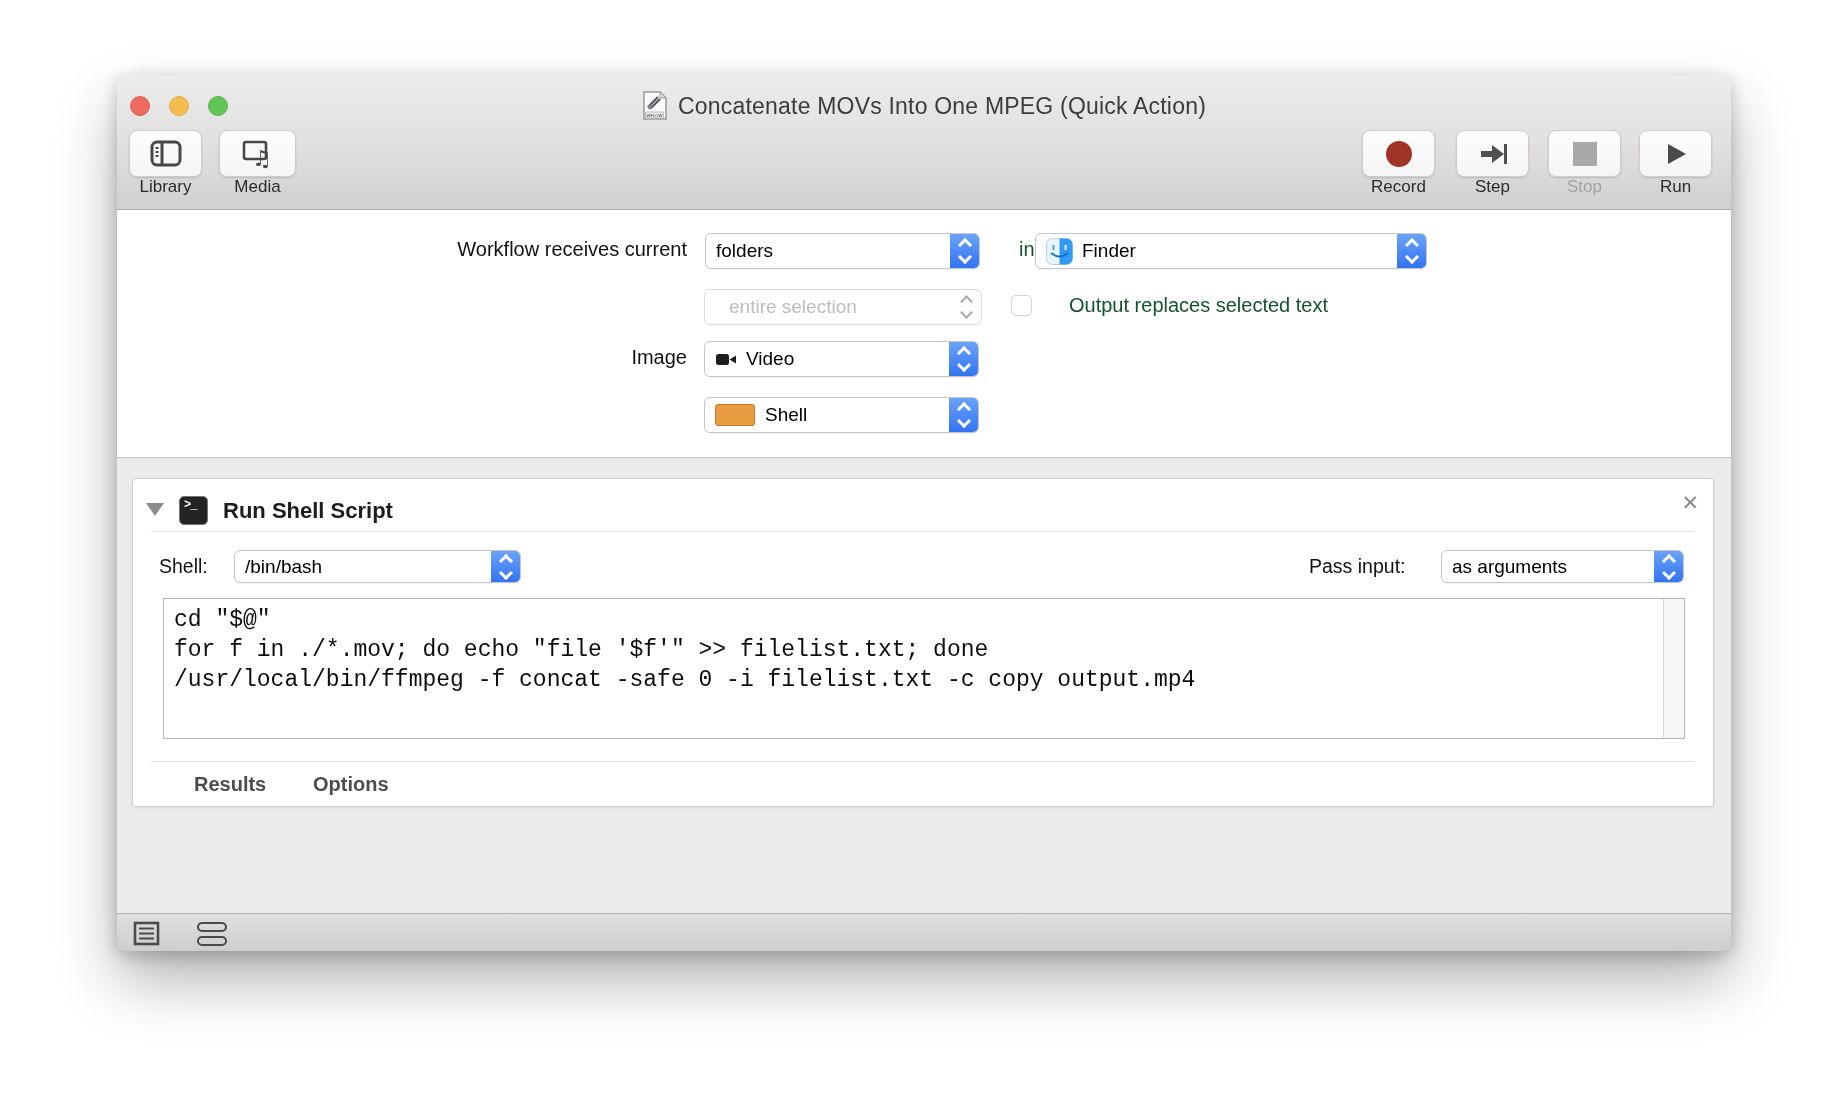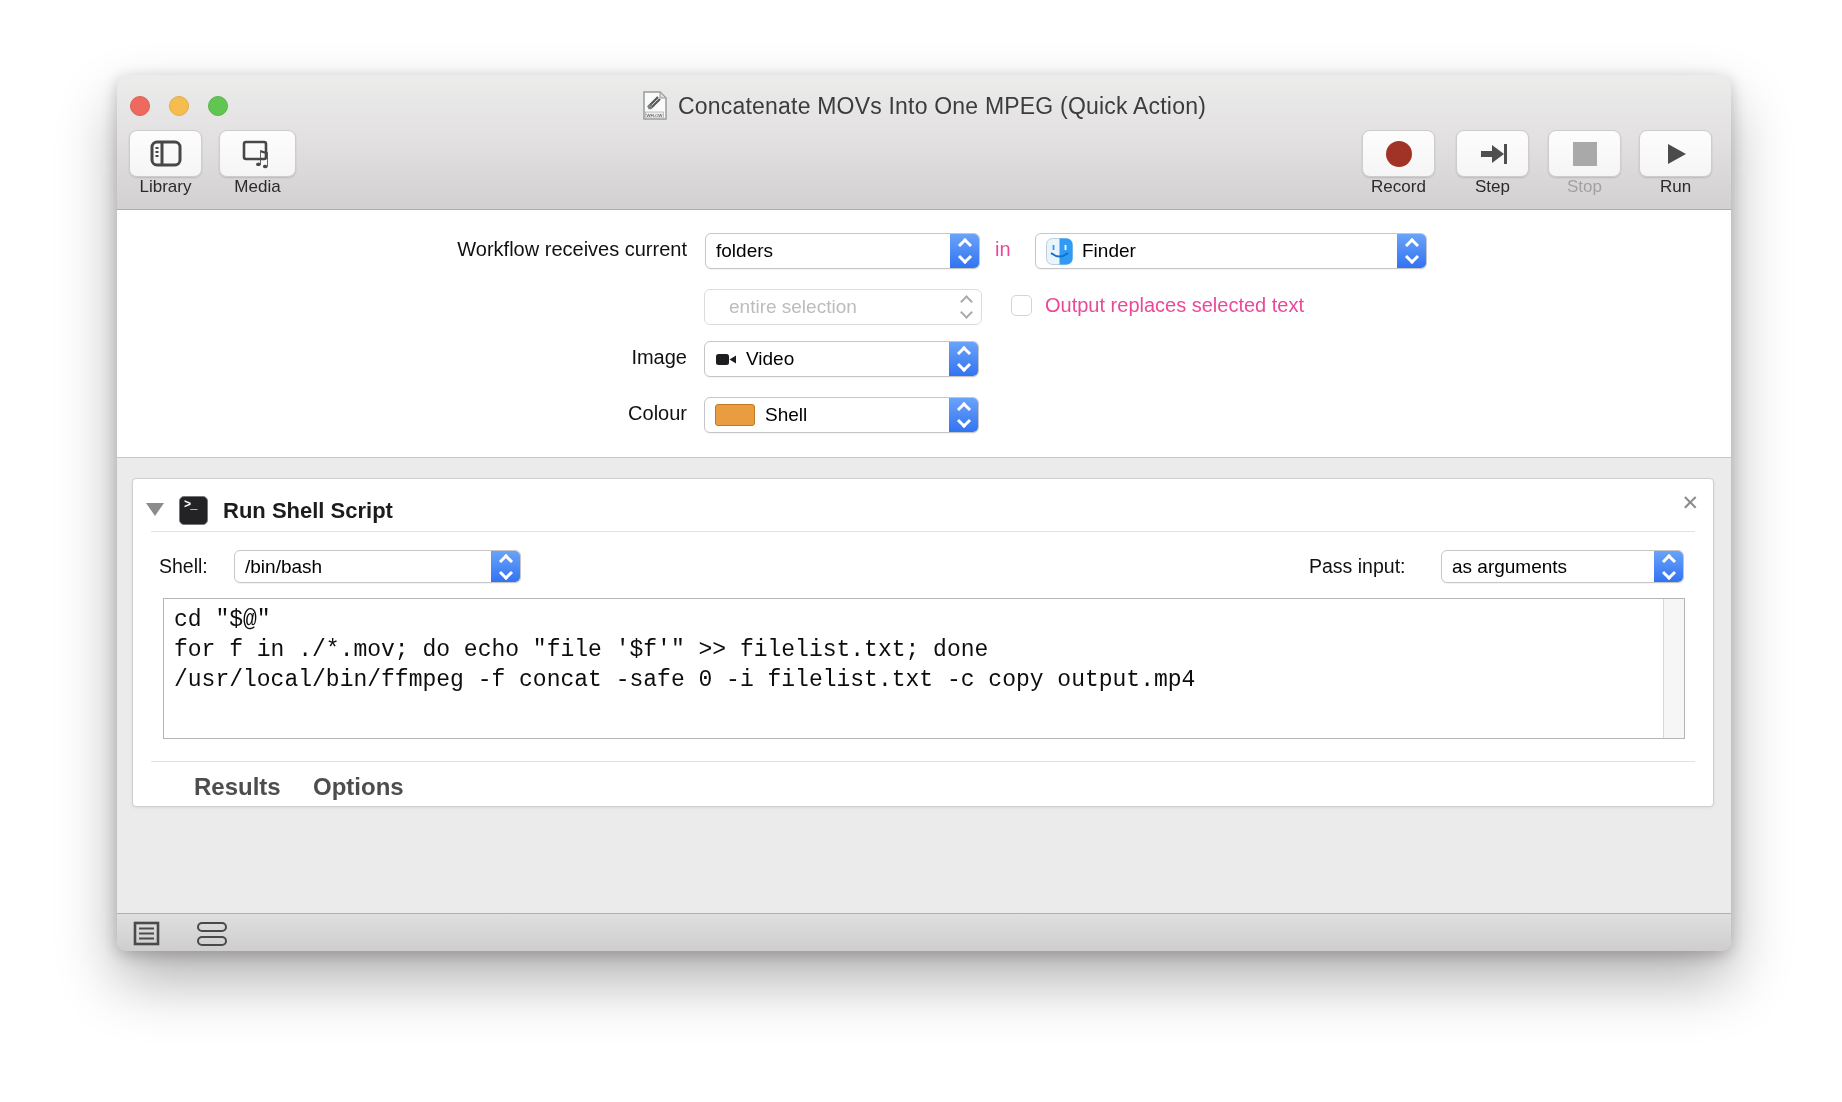--- a/index.html
+++ b/index.html
@@ -32,39 +32,39 @@
   .popup .val{font-size:19px;color:#000;white-space:nowrap;}
   .popup.disabled .val{color:#bcbcbc;}
   .popup.disabled{border-color:#dcdcdc;box-shadow:none;padding-left:24px;}
   .cap{position:absolute;right:0;top:0;bottom:0;width:29px;border-radius:0 5px 5px 0;
        background:linear-gradient(#6aa3f9,#3273f2);display:flex;flex-direction:column;align-items:center;justify-content:center;}
   .chv{display:block;width:7px;height:7px;border:solid #fff;border-width:3px 3px 0 0;}
   .chv.up{transform:rotate(-45deg) ;margin-bottom:1px;}
   .chv.dn{transform:rotate(135deg);margin-top:1px;}
   .cap.gray{background:none;}
   .cap.gray .chv{border-color:#a9a9a9;border-width:2.5px 2.5px 0 0;}
-  .inword{position:absolute;font-size:20px;color:#ec4899;}
+  .inword{position:absolute;font-size:20px;color:#14532d;margin-left:24px;}
   .checkbox{position:absolute;width:21px;height:21px;border:1.5px solid #d4d4d4;border-radius:5px;background:#fff;box-sizing:border-box;}
   .swatch{width:40px;height:22px;border-radius:3px;background:#e99c40;border:1px solid #c07b22;box-sizing:border-box;margin-right:10px;}
   .icon-gap{margin-right:9px;display:flex;align-items:center;}
   
   .canvas{position:absolute;left:0;top:383px;width:100%;height:455px;background:#ebebeb;}
   .card{position:absolute;left:15px;top:20px;width:1582px;height:329px;background:#fff;border:1px solid #cfcfcf;border-radius:4px;
         box-shadow:0 1px 3px rgba(0,0,0,.07);box-sizing:border-box;}
   .disc{position:absolute;left:13px;top:24px;width:0;height:0;border-left:9px solid transparent;border-right:9px solid transparent;border-top:13px solid #8c8c8c;}
   .term{position:absolute;left:46px;top:17px;width:29px;height:29px;background:#232325;border-radius:5px;border:1px solid #77777a;box-sizing:border-box;}
   .term span{position:absolute;left:4px;top:1px;color:#fff;font-size:12px;font-weight:bold;letter-spacing:-1px;font-family:"Liberation Mono",monospace;}
   .card-title{position:absolute;left:90px;top:19px;font-size:22px;font-weight:bold;color:#1c1c1c;}
   .card-close{position:absolute;right:14px;top:13px;font-size:21px;color:#8c8c8c;line-height:1;}
   .hdiv{position:absolute;left:18px;right:18px;height:1px;background:#e2e2e2;}
   .ctl-label{position:absolute;font-size:19.5px;color:#111;}
   .script{position:absolute;left:30px;top:119px;width:1522px;height:141px;border:1px solid #b5b5b5;background:#fff;box-sizing:border-box;}
   .script pre{margin:0;padding:6px 10px;font-family:"Liberation Mono",monospace;font-size:23px;line-height:30px;color:#0d0d0d;}
   .sbar{position:absolute;right:0;top:0;bottom:0;width:20px;background:#f6f6f6;border-left:1px solid #d8d8d8;}
-  .tab{position:absolute;top:294px;font-size:24px;font-weight:bold;color:#4d4d4d;}
+  .tab{position:absolute;top:294px;font-size:20px;font-weight:bold;color:#4d4d4d;}
   
   .footer{position:absolute;left:0;top:838px;width:100%;height:38px;border-radius:0 0 10px 10px;
           background:linear-gradient(#e0dfdf,#cfcdce);border-top:1px solid #b2b1b1;box-sizing:border-box;}
   .f-ic1{position:absolute;left:16px;top:7px;}
   .f-ic2{position:absolute;left:80px;top:8px;display:flex;flex-direction:column;gap:4px;}
   .pill{width:30px;height:10px;border:2.5px solid #4a4a4a;border-radius:7px;box-sizing:border-box;background:transparent;}
   svg{display:block;}
 </style>
 </head>
 <body>
@@ -203,21 +203,20 @@
             <polygon points="14.5,9.5 21,5.5 21,13.5" fill="#1d1d1f"></polygon>
           </svg>
         </span>
         <span class="val">Video</span>
         <span class="cap">
             <i class="chv up"></i>
             <i class="chv dn"></i>
           </span>
       </div>
 
-      <div class="slabel" style="top:192px;">Colour</div>
       <div class="popup" style="left:587px;top:187px;width:275px;">
         <span class="swatch"></span>
         <span class="val">Shell</span>
         <span class="cap">
             <i class="chv up"></i>
             <i class="chv dn"></i>
           </span>
       </div>
     </div>
 

